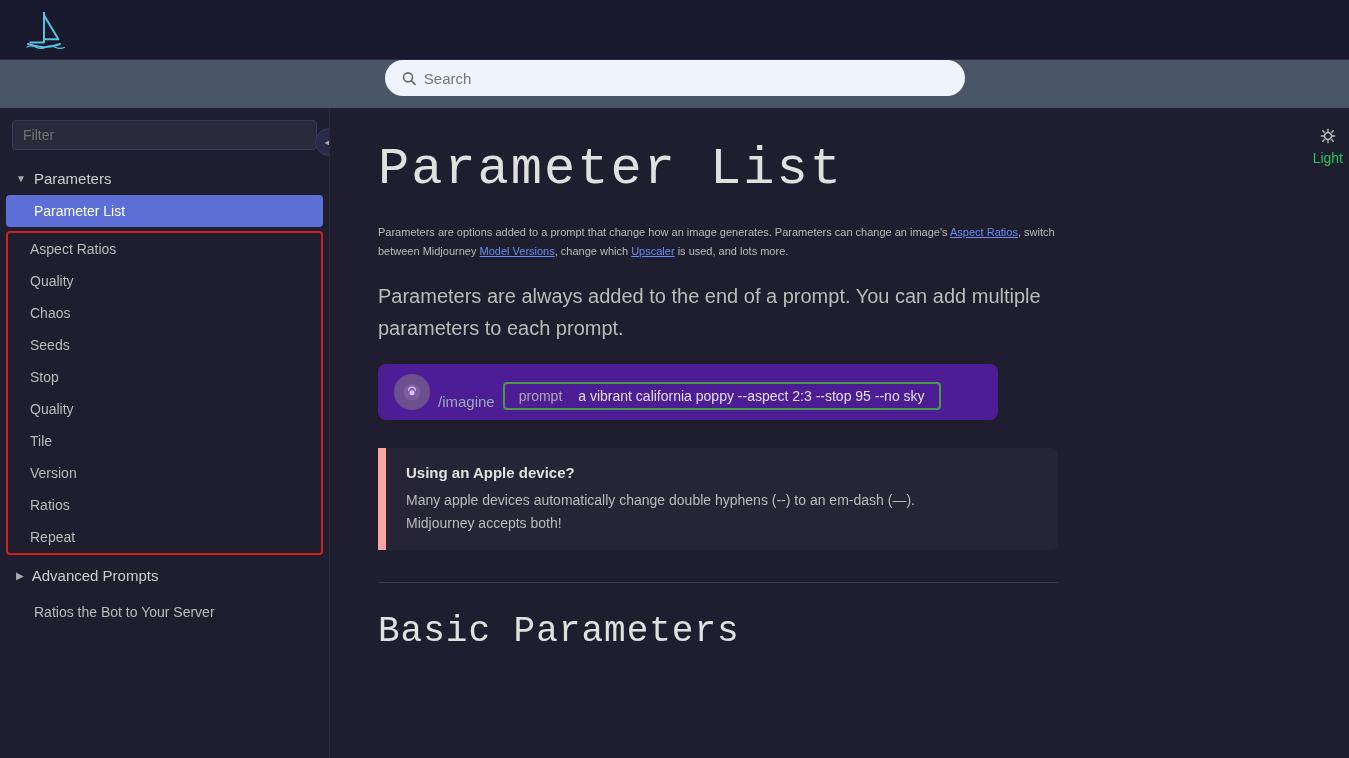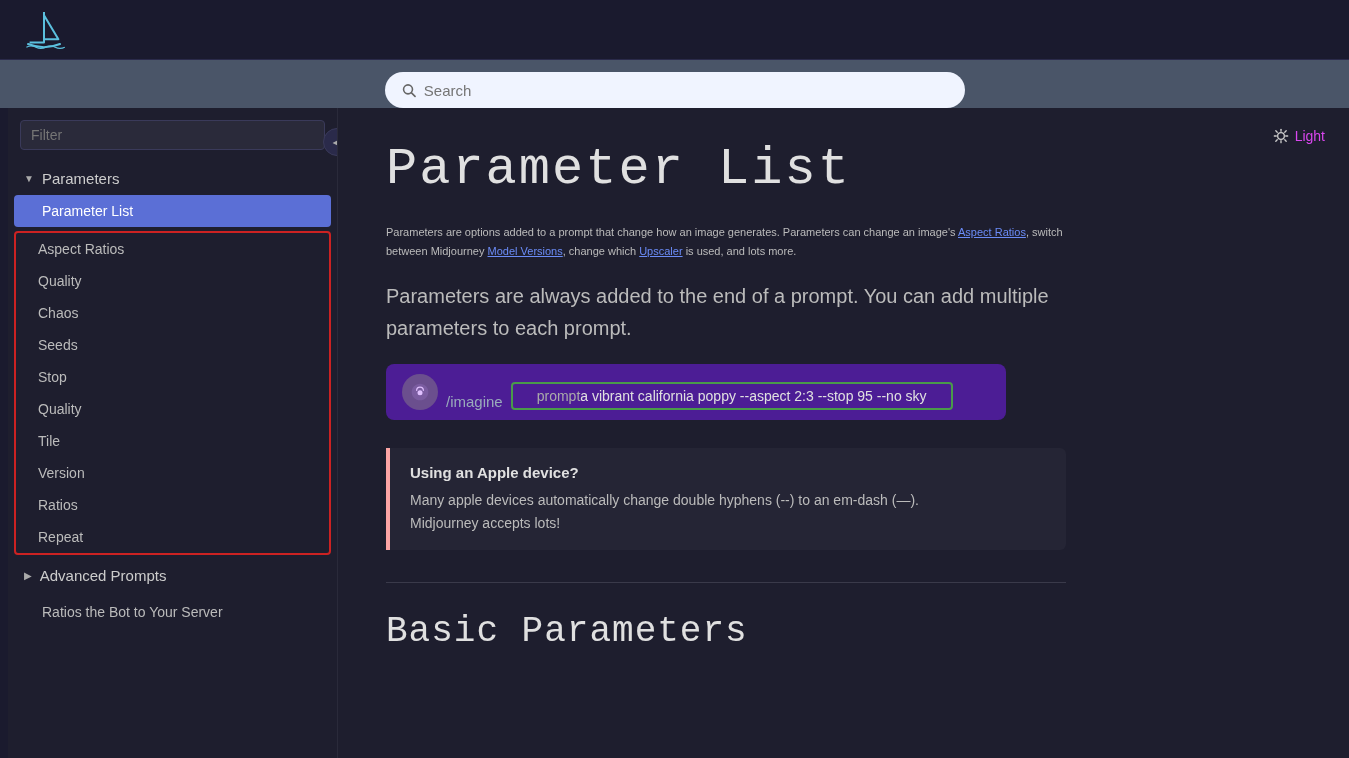--- a/index.html
+++ b/index.html
@@ -17,21 +17,21 @@
     .logo-icon {
       width: 48px;
       height: 48px;
     }
 
     
     .search-bar {
       background: #4a5568;
       height: 48px;
       display: flex;
-      align-items: flex-end;
+      align-items: flex-start;
       padding: 0 20px;
     }
     .search-input-wrap {
       display: flex;
       align-items: center;
       background: #f0f4ff;
       border-radius: 20px;
       width: 580px;
       margin: 0 auto;
       padding: 0 16px;
@@ -55,21 +55,20 @@
 
     
     .sidebar {
       width: 330px;
       min-width: 330px;
       background: #1e1e2e;
       border-right: 1px solid #2a2a3a;
       overflow-y: auto;
       position: relative;
       padding: 12px 0;
-      margin-left: 8px;
     }
     .sidebar-filter {
       margin: 0 12px 12px 12px;
     }
     .sidebar-filter input {
       width: 100%;
       background: #2a2a3a;
       border: 1px solid #3a3a5a;
       border-radius: 4px;
       padding: 6px 10px;
@@ -154,27 +153,28 @@
       flex: 1;
       overflow-y: auto;
       padding: 32px 48px;
       background: #1e1e2e;
       position: relative;
     }
 
     .light-toggle {
       position: absolute;
       top: 20px;
-      right: 24px;
+      right: 6px;
       display: flex;
       align-items: center;
       gap: 6px;
-      color: #d946ef;
-      font-size: 14px;
-      cursor: pointer;
+      color: #22c55e;
+      font-size: 14px;
+      cursor: pointer;
+      flex-direction: column;
     }
 
     h1.page-title {
       font-family: 'Courier New', Courier, monospace;
       font-size: 52px;
       font-weight: 400;
       color: #e0e0e0;
       margin-bottom: 24px;
       letter-spacing: 2px;
     }
@@ -224,35 +224,35 @@
     .command-imagine {
       color: #9ab;
       font-size: 15px;
       font-weight: 500;
     }
     .command-input-box {
       display: flex;
       align-items: center;
       border: 2px solid #4a9a4a;
       border-radius: 4px;
-      padding: 4px 24px;
-      gap: 0;
+      padding: 4px 14px;
+      gap: 16px;
     }
     .command-prompt-label {
       color: #aaa;
       font-size: 14px;
     }
     .command-prompt-text {
       color: #e0e0e0;
       font-size: 14px;
     }
 
     
     .apple-callout {
-      border-left: 4px solid #fca5a5;
+      border-left: 8px solid #fca5a5;
       background: #252535;
       padding: 16px 20px;
       border-radius: 0 6px 6px 0;
       max-width: 680px;
       margin-bottom: 32px;
     }
     .apple-callout-title {
       color: #e0e0e0;
       font-weight: 600;
       font-size: 15px;
@@ -414,21 +414,21 @@
       <div class="command-input-box">
         <span class="command-prompt-label">prompt</span>
         <span class="command-prompt-text">a vibrant california poppy --aspect 2:3 --stop 95 --no sky</span>
       </div>
     </div>
 
     <div class="apple-callout">
       <div class="apple-callout-title">Using an Apple device?</div>
       <div class="apple-callout-text">
         <span>Many apple devices automatically change double hyphens (--) to an em-dash (—).</span><br>
-        <span>Midjourney accepts lots!</span>
+        <span>Midjourney accepts both!</span>
       </div>
     </div>
 
     <hr class="section-divider">
 
     <h2 class="section-title">Basic Parameters</h2>
 
   </div>
 </div>
 

